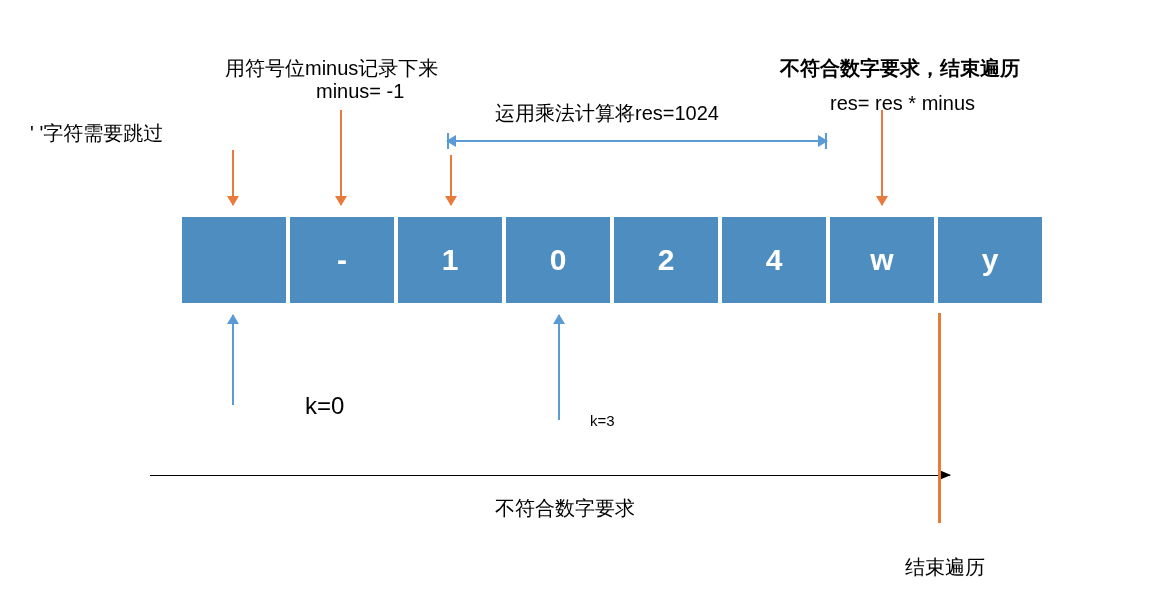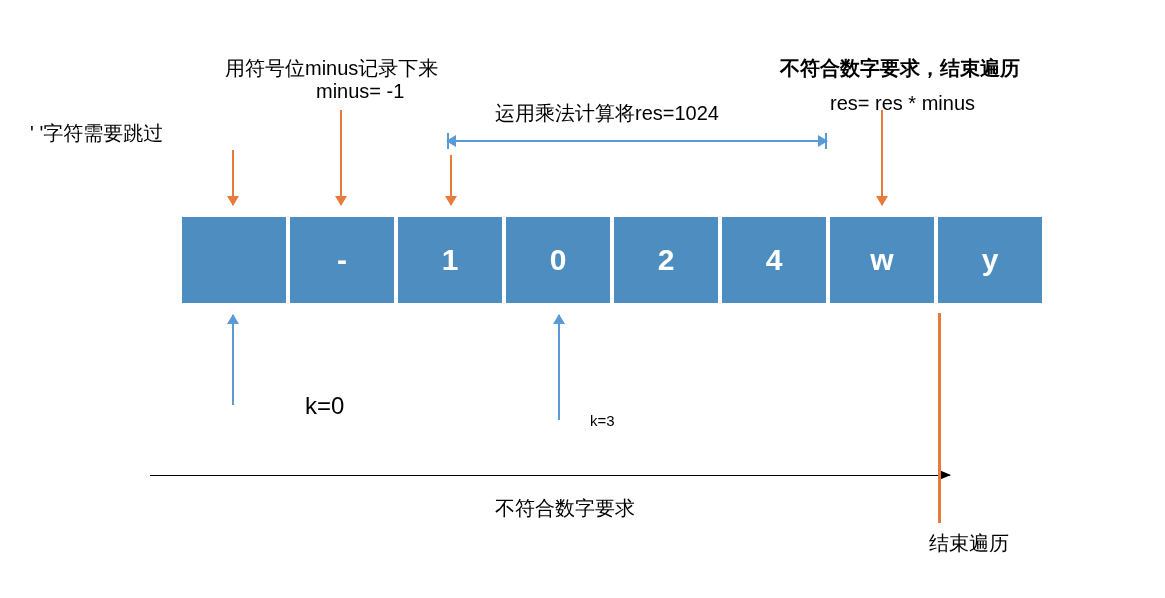--- a/index.html
+++ b/index.html
@@ -156,13 +156,13 @@
 <div class="arrow-up" style="left:232px; top:315px; height:90px;"></div>
 <div class="arrow-up" style="left:558px; top:315px; height:105px;"></div>
 
 <div class="annotation" style="left:270px; top:392px; font-size:24px;margin-left:35px;">k=0</div>
 <div class="annotation" style="left:590px; top:412px; font-size:15px;">k=3</div>
 
 <div class="right-arrow-long" style="left:150px; top:475px; width:800px;"></div>
 <div class="annotation" style="left:495px; top:495px;">不符合数字要求</div>
 
 <div class="end-bar" style="left:938px; top:313px; height:210px;"></div>
-<div class="annotation" style="left:905px; top:530px;margin-left:24px;">结束遍历</div>
+<div class="annotation" style="left:905px; top:554px;">结束遍历</div>
 
 </body></html>

